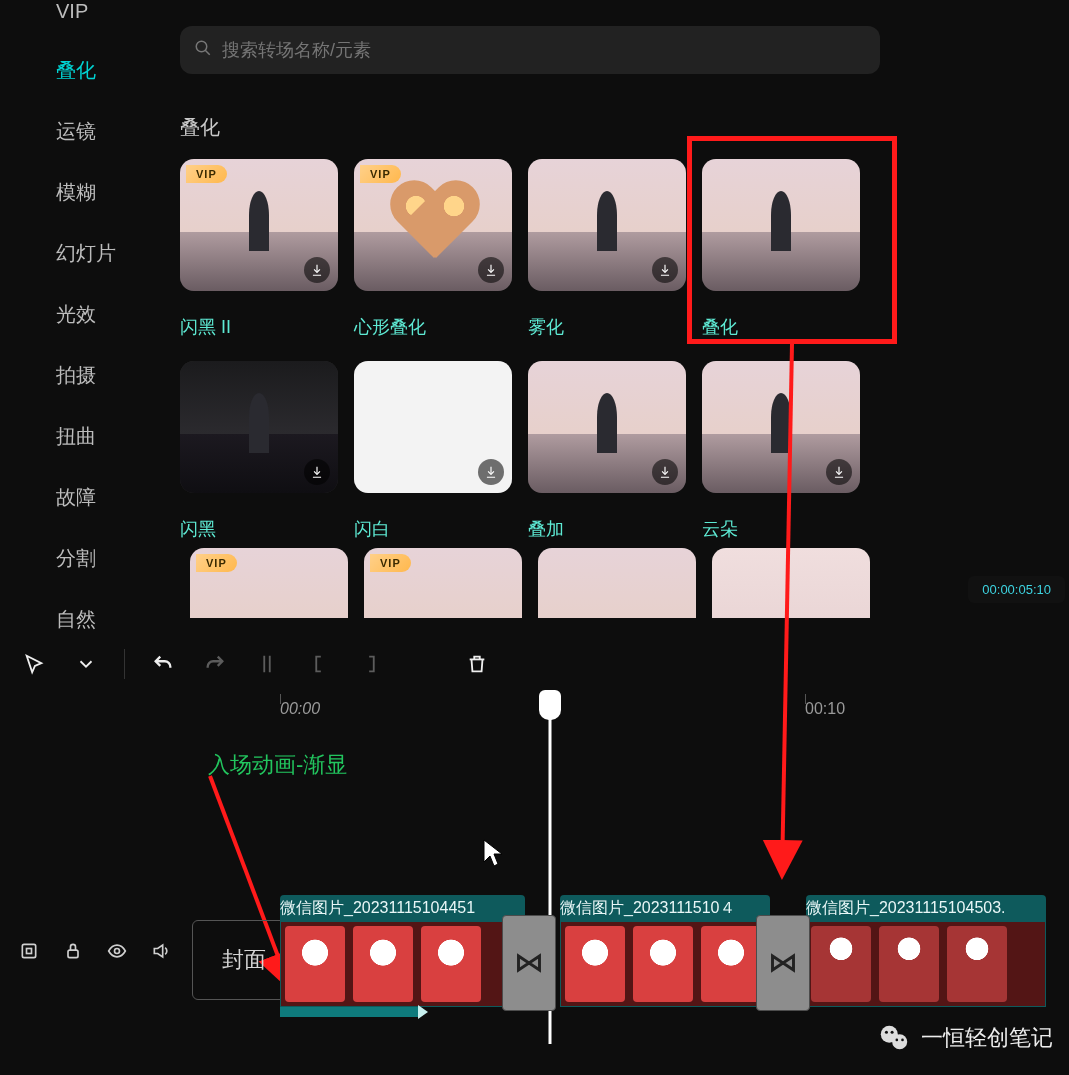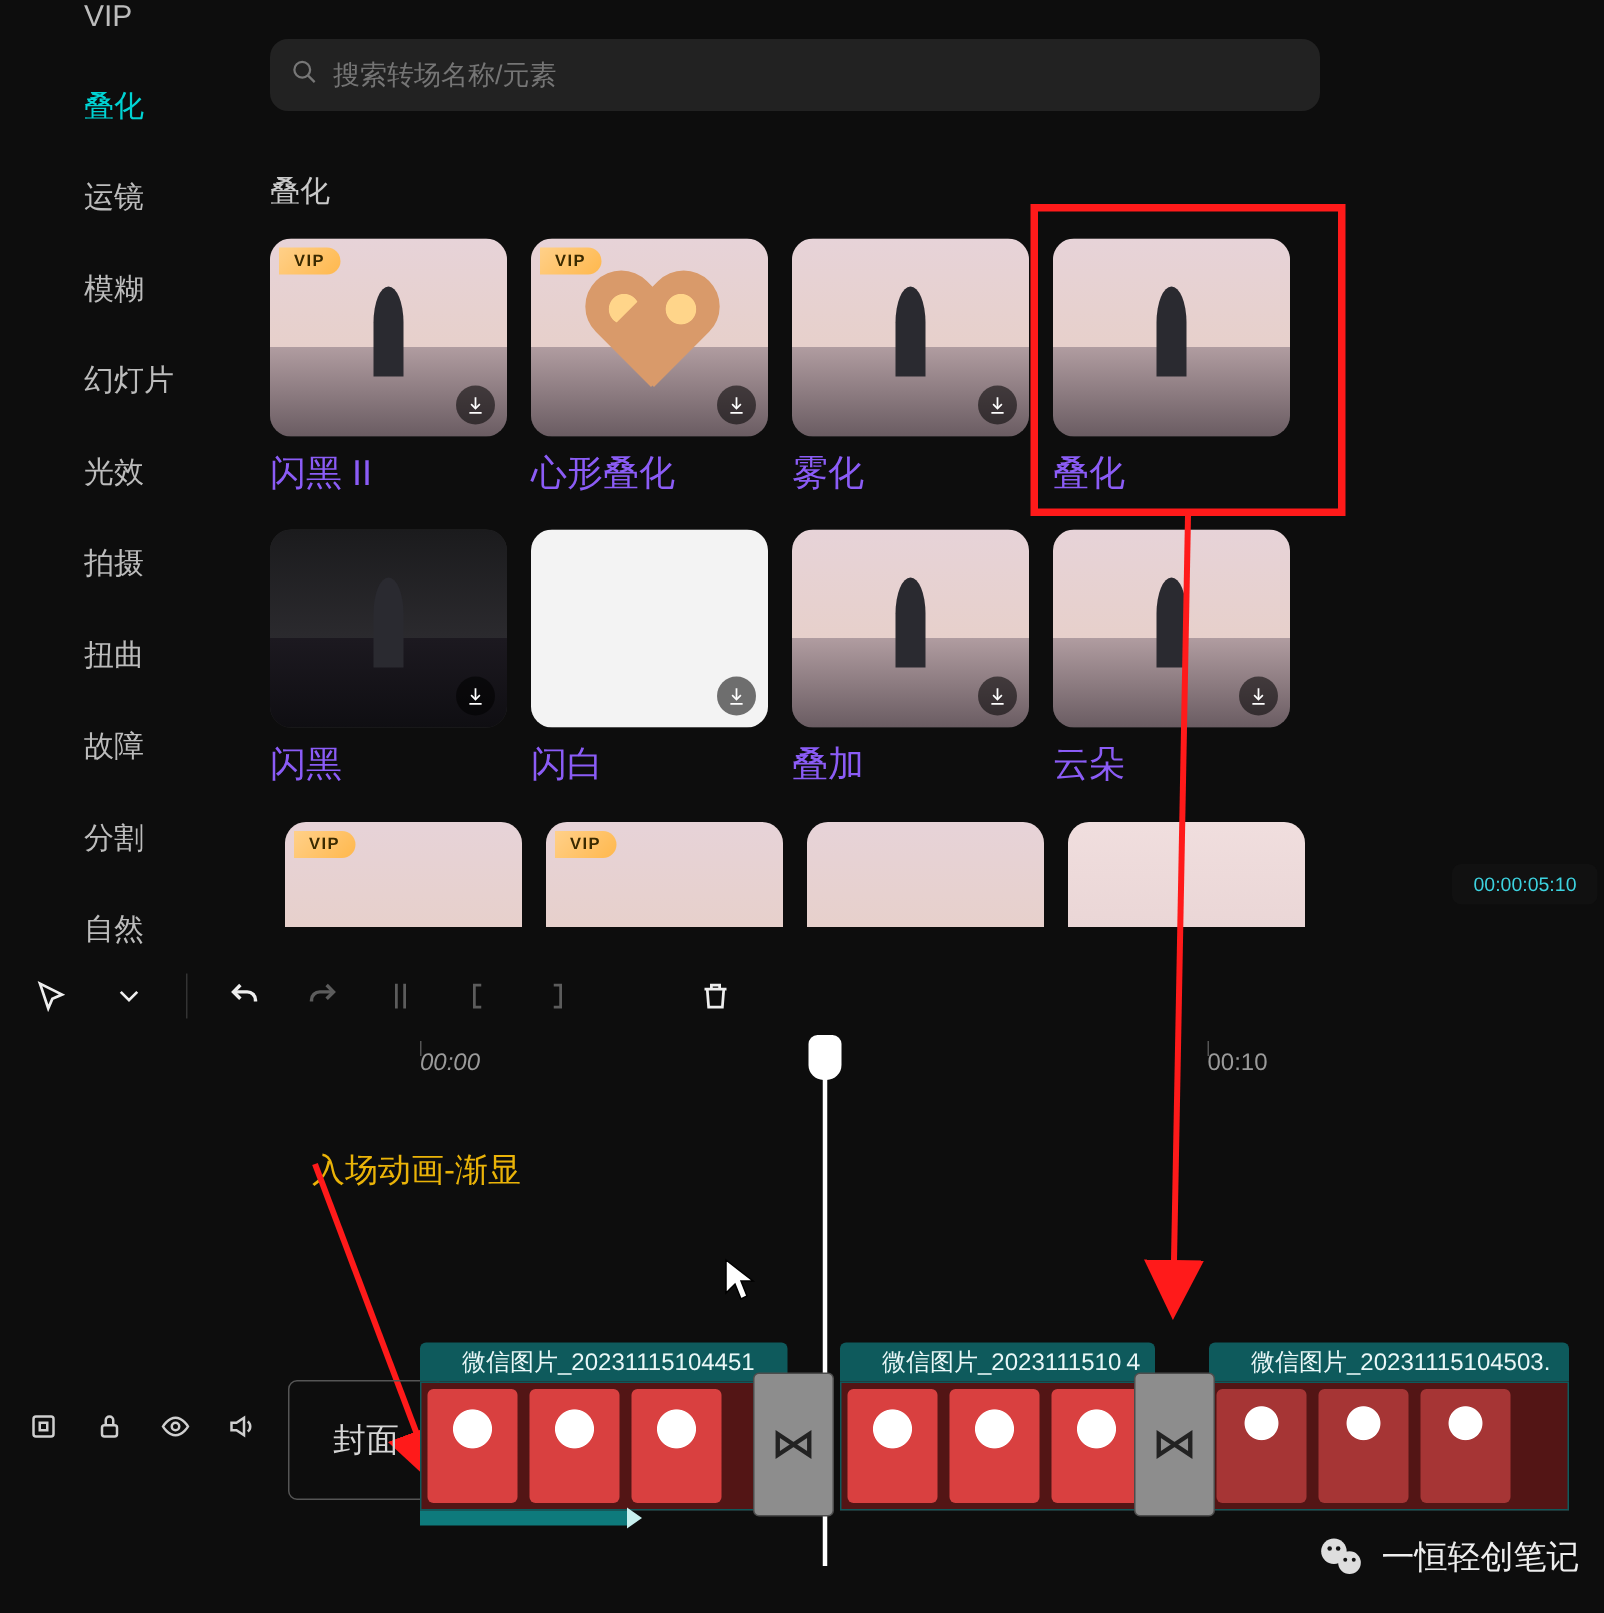--- a/index.html
+++ b/index.html
@@ -104,21 +104,21 @@
     padding: 3px 10px; border-radius: 0 12px 12px 0;
     letter-spacing: 1px;
   }
   .dl-badge {
     position: absolute; bottom: 8px; right: 8px;
     width: 26px; height: 26px; border-radius: 50%;
     background: rgba(0,0,0,.55);
     display:flex; align-items:center; justify-content:center;
   }
   .dl-badge svg { width:14px; height:14px; }
-  .tile-label { margin-top: 8px; font-size: 24px; color: #8b5cf6; }
+  .tile-label { margin-top: 24px; font-size: 18px; color: #5eead4; }
 
   .highlight-box {
     position: absolute;
     border: 5px solid #ff1a1a;
     pointer-events: none;
   }
 
   .timecode-mini {
     position:absolute; right: 4px; top: 576px;
     background:#111; padding: 6px 14px; border-radius: 6px;
@@ -151,21 +151,21 @@
     background:#fff; border-radius: 6px 6px 10px 10px;
   }
   .playhead::after{
     content:""; position:absolute; left:50%; top:24px;
     width:3px; height: 330px; background:#fff; transform:translateX(-50%);
   }
 
   
   .annot {
     position:absolute; top: 750px; left: 208px;
-    color:#eab308; font-size: 22px; margin-top: 15px;
+    color:#22c55e; font-size: 22px;
   }
 
   
   .arrow-line{ position:absolute; pointer-events:none; }
 
   
   .cursor-glyph{
     position:absolute; top: 838px; left: 482px;
     width:24px; height:30px;
   }
@@ -183,21 +183,21 @@
     width: 104px; height: 80px; border:1px solid #555;
     border-radius:6px; display:flex; align-items:center; justify-content:center;
     color:#d5d5d5; font-size:22px;
   }
 
   .timeline{
     position:absolute; top: 895px; left: 280px; right: 8px; height: 126px;
   }
   .clip-name-bar{
     position:absolute; top:0; height:26px; background:#0e5a5c;
-    color:#e9f7f7; font-size:16px; padding:3px 28px; white-space:nowrap; overflow:hidden;
+    color:#e9f7f7; font-size:16px; padding:3px 0; white-space:nowrap; overflow:hidden;
     border-radius:4px 4px 0 0;
   }
   .clip-body{
     position:absolute; top:26px; height:86px;
     background:#531515;
     border:1px solid #0e5a5c;
     display:flex; align-items:stretch;
   }
   .clip-body .frame{
     flex:0 0 60px; margin:4px;

